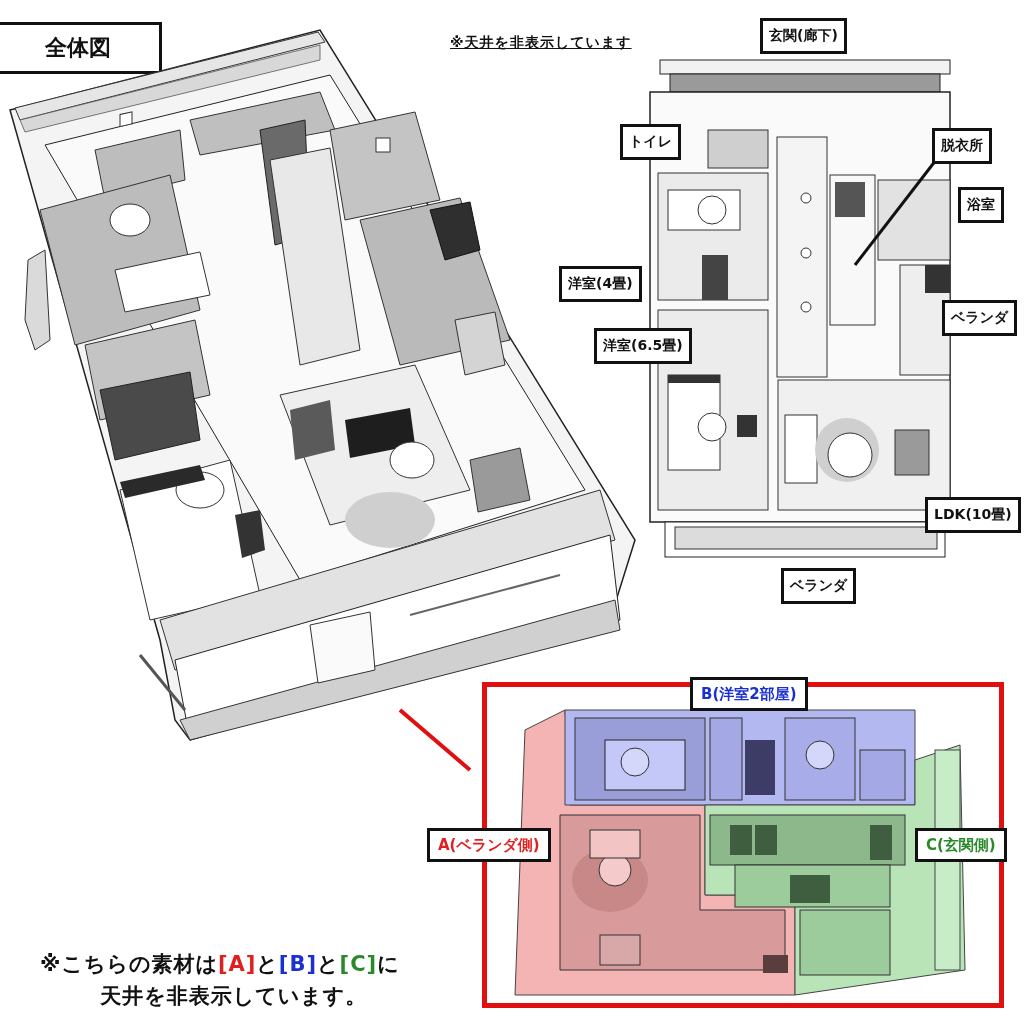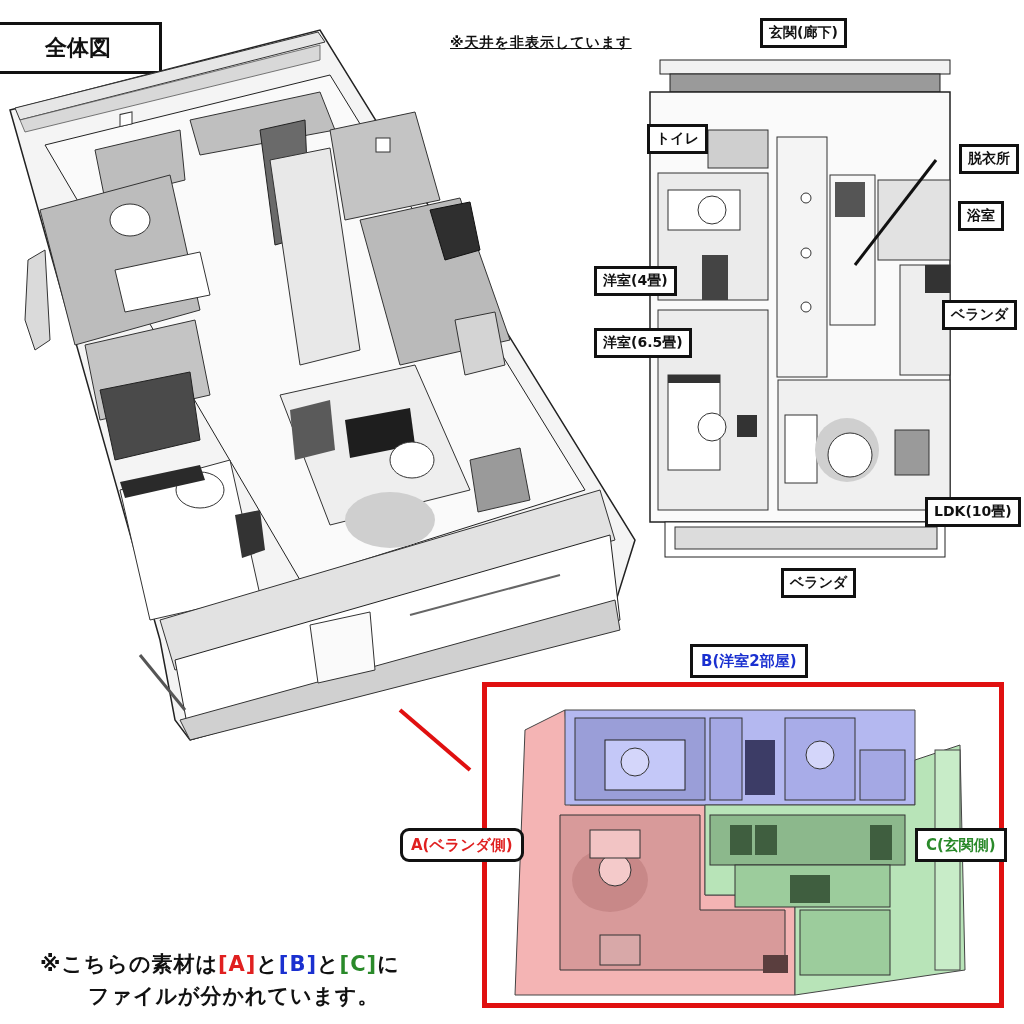--- a/index.html
+++ b/index.html
@@ -1,19 +1,19 @@
 <!DOCTYPE html>
 <html><head>
 <meta charset="utf-8">
 <style>
   html,body{margin:0;padding:0;background:#ffffff;}
   body{width:1024px;height:1024px;position:relative;overflow:hidden;font-family:"DejaVu Sans","Liberation Sans",sans-serif;color:#111;}
   .abs{position:absolute;}
   .label-box{position:absolute;background:#fff;border:3px solid #111;box-sizing:border-box;display:flex;align-items:center;justify-content:center;font-weight:bold;white-space:nowrap;}
-  .lb-small{font-size:14px;padding:0 6px;height:30px;}
+  .lb-small{font-size:14px;padding:0 6px;height:36px;}
   .title-box{left:-6px;top:22px;width:168px;height:52px;font-size:22px;border-width:3px;}
   .note{font-size:14px;font-weight:bold;letter-spacing:1px;}
   .footer-note{left:40px;top:948px;font-size:21px;font-weight:bold;line-height:32px;letter-spacing:1px;text-align:center;}
   .footer-note .line2{padding-left:28px;display:block;}
   .c-a{color:#e02020;} .c-b{color:#1a30d0;} .c-c{color:#2a8a2a;}
   .red-frame{position:absolute;left:482px;top:682px;width:522px;height:326px;border:5px solid #e01010;box-sizing:border-box;}
   .ab-label{font-size:15px;height:34px;padding:0 8px;}
   svg{display:block;}
 </style>
 </head>
@@ -117,30 +117,30 @@
 </div>
 
 <svg class="abs" style="left:0;top:0;" width="1024" height="1024">
   <line x1="936" y1="160" x2="855" y2="265" stroke="#111" stroke-width="3"></line>
   <line x1="400" y1="710" x2="470" y2="770" stroke="#e01010" stroke-width="4"></line>
 </svg>
 
 <div class="label-box lb-small" style="left:760px;top:18px;">
     <span>玄関(廊下)</span>
   </div>
-<div class="label-box lb-small" style="left:647px;top:124px;font-family:Liberation Serif, serif;">
+<div class="label-box lb-small" style="left:620px;top:124px;font-family:Liberation Serif, serif;">
     <span>トイレ</span>
   </div>
-<div class="label-box lb-small" style="left:932px;top:144px;margin-left:27px;">
+<div class="label-box lb-small" style="left:932px;top:128px;">
     <span>脱衣所</span>
   </div>
-<div class="label-box lb-small" style="left:958px;top:201px;text-align:center;">
+<div class="label-box lb-small" style="left:958px;top:187px;text-align:center;">
     <span>浴室</span>
   </div>
-<div class="label-box lb-small" style="left:594px;top:266px;">
+<div class="label-box lb-small" style="left:559px;top:266px;">
     <span>洋室(4畳)</span>
   </div>
 <div class="label-box lb-small" style="left:942px;top:300px;">
     <span>ベランダ</span>
   </div>
 <div class="label-box lb-small" style="left:594px;top:328px;">
     <span>洋室(6.5畳)</span>
   </div>
 <div class="label-box lb-small" style="left:925px;top:480px;margin-top:17px;">
     <span>LDK(10畳)</span>
@@ -176,26 +176,26 @@
     <rect x="225" y="125" width="22" height="30" fill="#3f5e3f"></rect>
     <rect x="250" y="125" width="22" height="30" fill="#3f5e3f"></rect>
     <rect x="365" y="125" width="22" height="35" fill="#3f5e3f"></rect>
     <rect x="230" y="165" width="155" height="42" fill="#9ccc9c" stroke="#333"></rect>
     <rect x="285" y="175" width="40" height="28" fill="#3f5e3f"></rect>
     <rect x="295" y="210" width="90" height="65" fill="#9ccc9c" stroke="#333"></rect>
     <rect x="430" y="50" width="25" height="220" fill="#c8ecc8" stroke="#444"></rect>
   </svg>
 </div>
 
-<div class="label-box ab-label" style="left:690px;top:644px;">
+<div class="label-box ab-label" style="left:690px;top:677px;">
     <span class="c-b">B(洋室2部屋)</span>
   </div>
-<div class="label-box ab-label" style="left:400px;top:828px;border-radius:9px;">
+<div class="label-box ab-label" style="left:427px;top:828px;">
     <span class="c-a">A(ベランダ側)</span>
   </div>
 <div class="label-box ab-label" style="left:915px;top:828px;">
     <span class="c-c">C(玄関側)</span>
   </div>
 
 <div class="abs footer-note">
   <span>※こちらの素材は</span><span class="c-a">[A]</span><span>と</span><span class="c-b">[B]</span><span>と</span><span class="c-c">[C]</span><span>に</span>
-  <span class="line2">ファイルが分かれています。</span>
+  <span class="line2">天井を非表示しています。</span>
 </div>
 
 </body></html>

